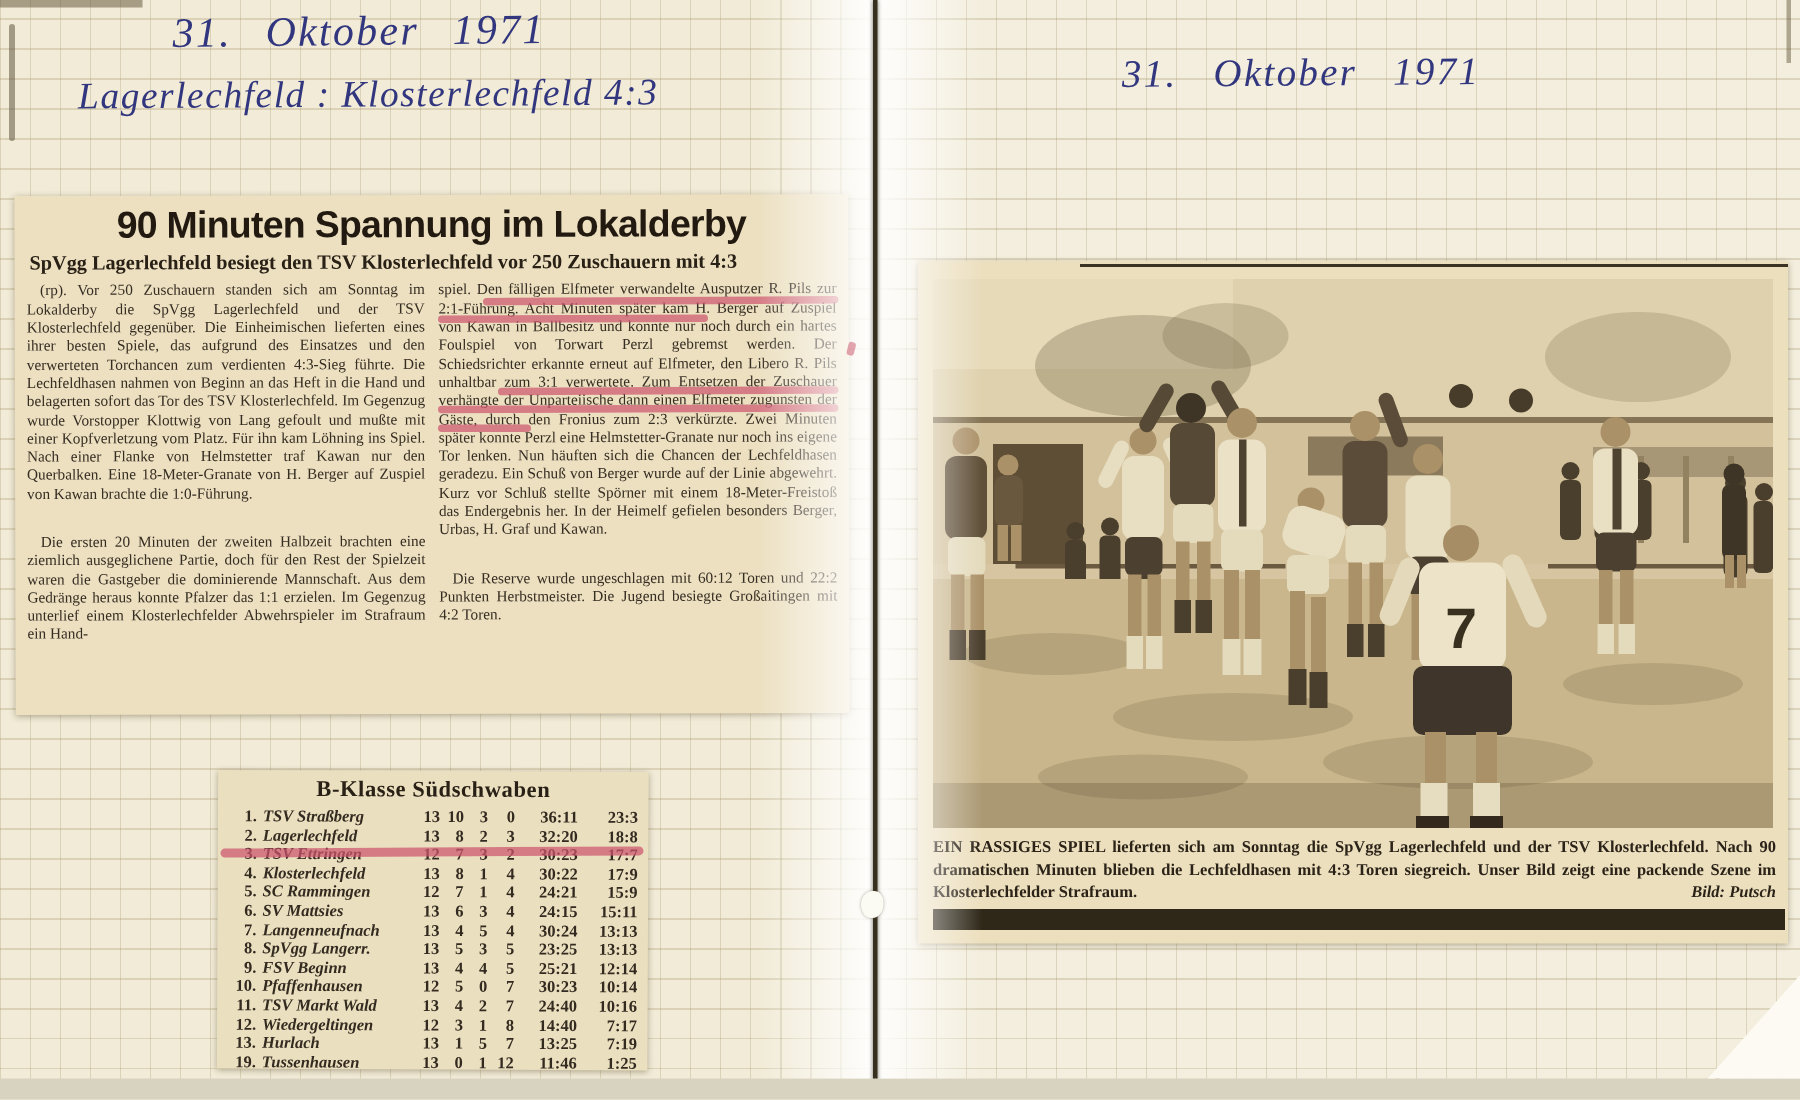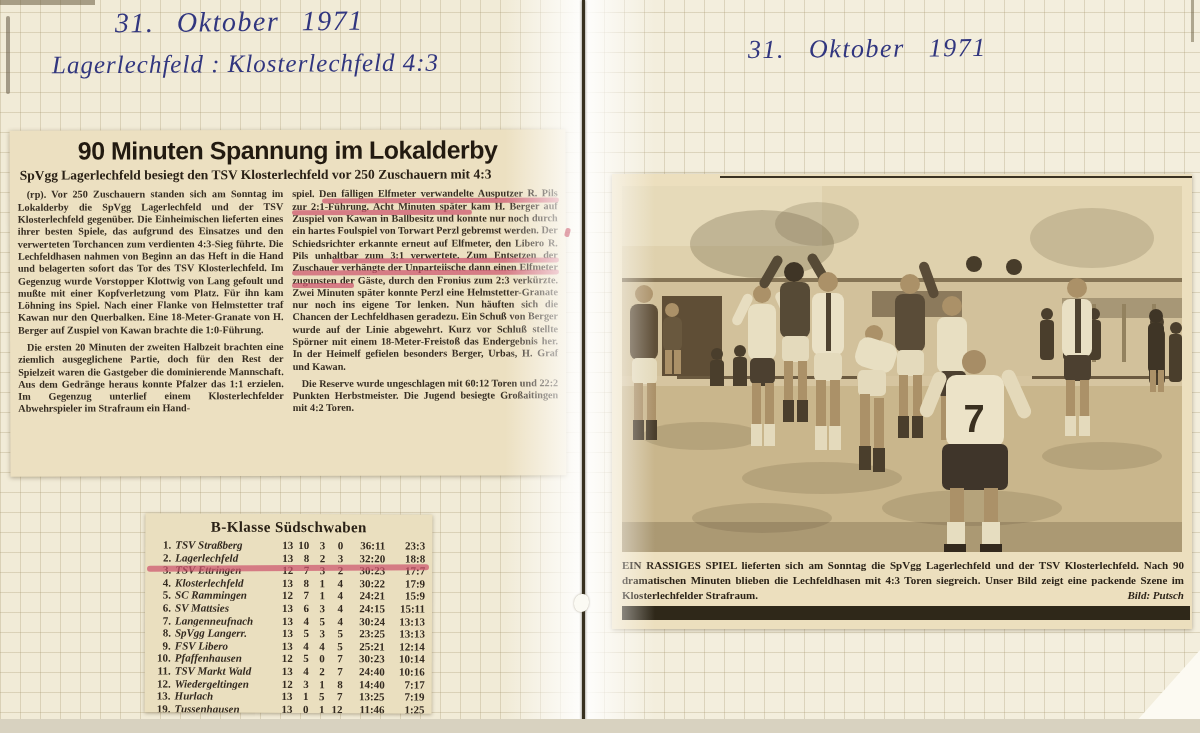--- a/index.html
+++ b/index.html
@@ -41,22 +41,22 @@
   .hw-date-right{left:748px;top:34px;font-size:26px;word-spacing:16px;transform:rotate(-.5deg);}
   
   .clip{position:absolute;background:#ece0c1;box-shadow:0 1px 4px rgba(90,75,45,.45);}
   .clip-article{left:10px;top:130px;width:556px;height:346px;padding:6px 8px;box-sizing:border-box;
     transform:rotate(-.15deg);overflow:hidden;}
   .clip-article h1{margin:1px 0 2px 0;text-align:center;font-family:"Liberation Sans",sans-serif;
     font-weight:700;font-size:25px;line-height:1.05;letter-spacing:-.5px;color:#221a10;}
   .clip-article h2{margin:4px 0 0 2px;font-weight:700;font-size:13.5px;line-height:1.2;color:#2a2116;}
   .cols{display:flex;gap:9px;margin-top:5px;}
   .col{width:266px;text-align:justify;font-size:10.2px;line-height:12.3px;color:#362d22;}
-  .col p{margin:0;text-indent:9px;font-weight:bold;}
-  .col p + p{margin-top:5px;}
+  .col p{margin:0;text-indent:9px;}
+  .col p + p{margin-top:20px;}
   .col p.cont{text-indent:0;}
   
   .clip-table{left:145px;top:514px;width:287px;height:199px;background:#eadfbf;padding:4px 6px;
     box-sizing:border-box;transform:rotate(.25deg);overflow:hidden;}
   .tbl-title{text-align:center;font-weight:700;font-size:15px;letter-spacing:.4px;color:#2a2116;margin:1px 0 3px 0;}
   .tbl-row{display:grid;grid-template-columns:20px 102px 20px 16px 16px 18px 42px 40px;
     font-weight:700;font-size:11px;line-height:12.6px;color:#332a20;}
   .tbl-row .num{text-align:right;}
   .tbl-row .team{padding-left:4px;white-space:nowrap;overflow:hidden;font-style:italic;}
   
@@ -176,21 +176,21 @@
         <span class="team">SpVgg Langerr.</span>
         <span class="num">13</span>
         <span class="num">5</span>
         <span class="num">3</span>
         <span class="num">5</span>
         <span class="num">23:25</span>
         <span class="num">13:13</span>
     </div>
     <div class="tbl-row">
       <span class="num">9.</span>
-        <span class="team">FSV Libero</span>
+        <span class="team">FSV Beginn</span>
         <span class="num">13</span>
         <span class="num">4</span>
         <span class="num">4</span>
         <span class="num">5</span>
         <span class="num">25:21</span>
         <span class="num">12:14</span>
     </div>
     <div class="tbl-row">
       <span class="num">10.</span>
         <span class="team">Pfaffenhausen</span>

